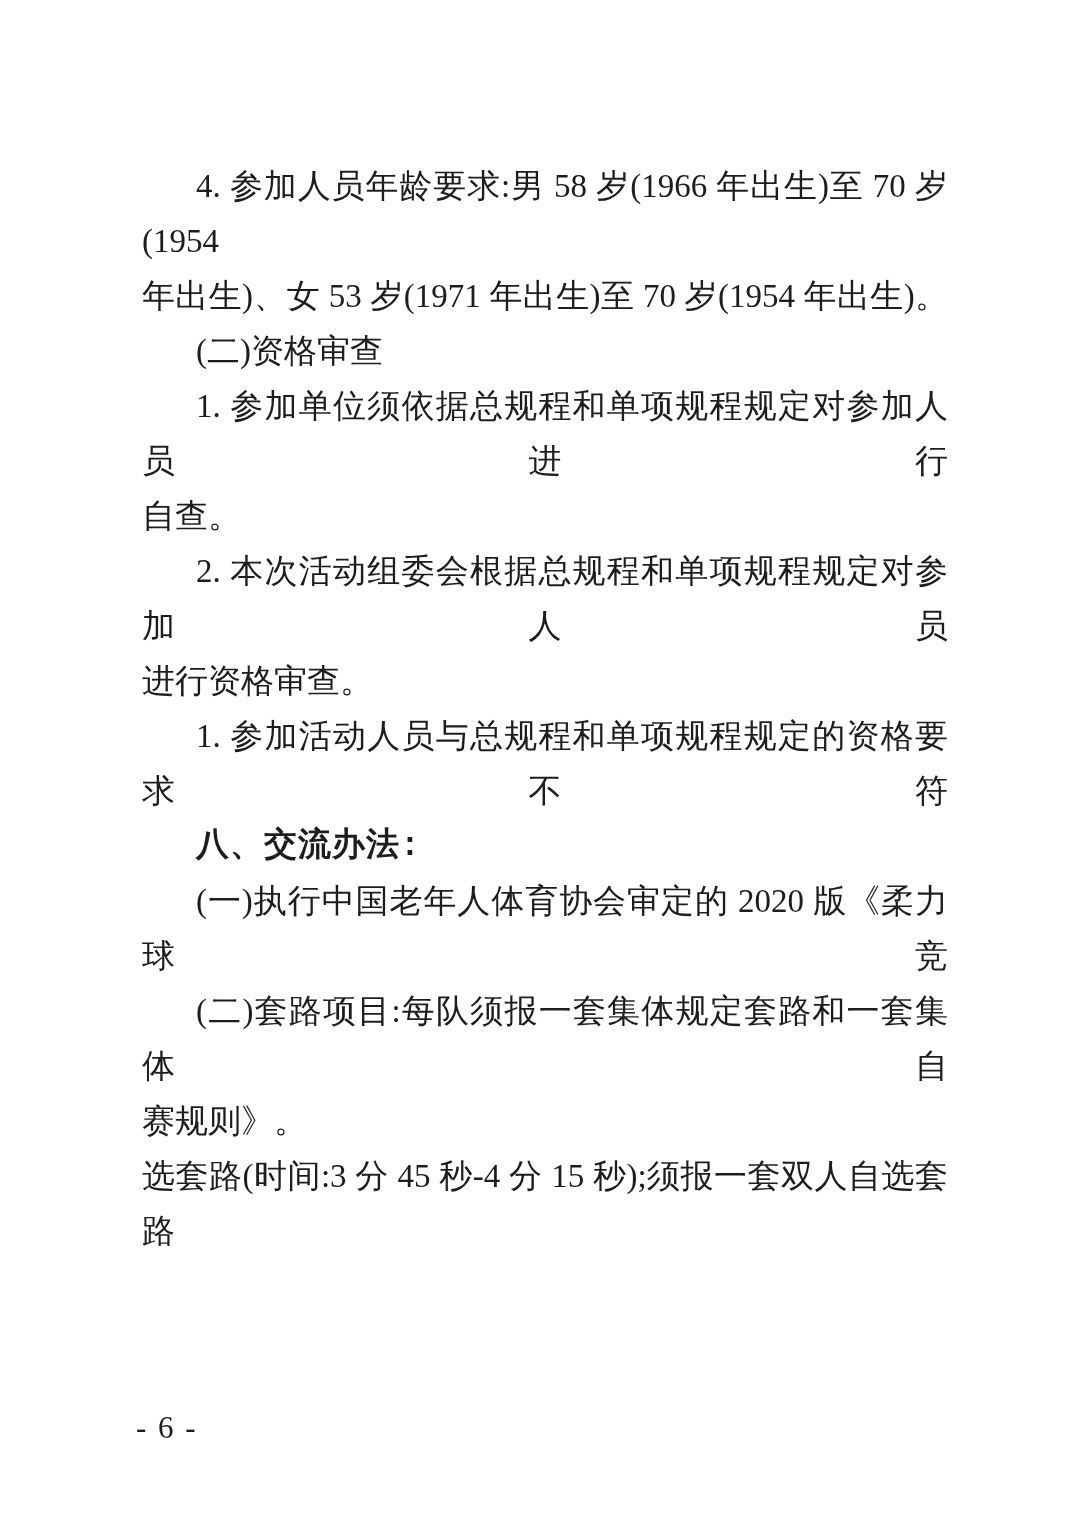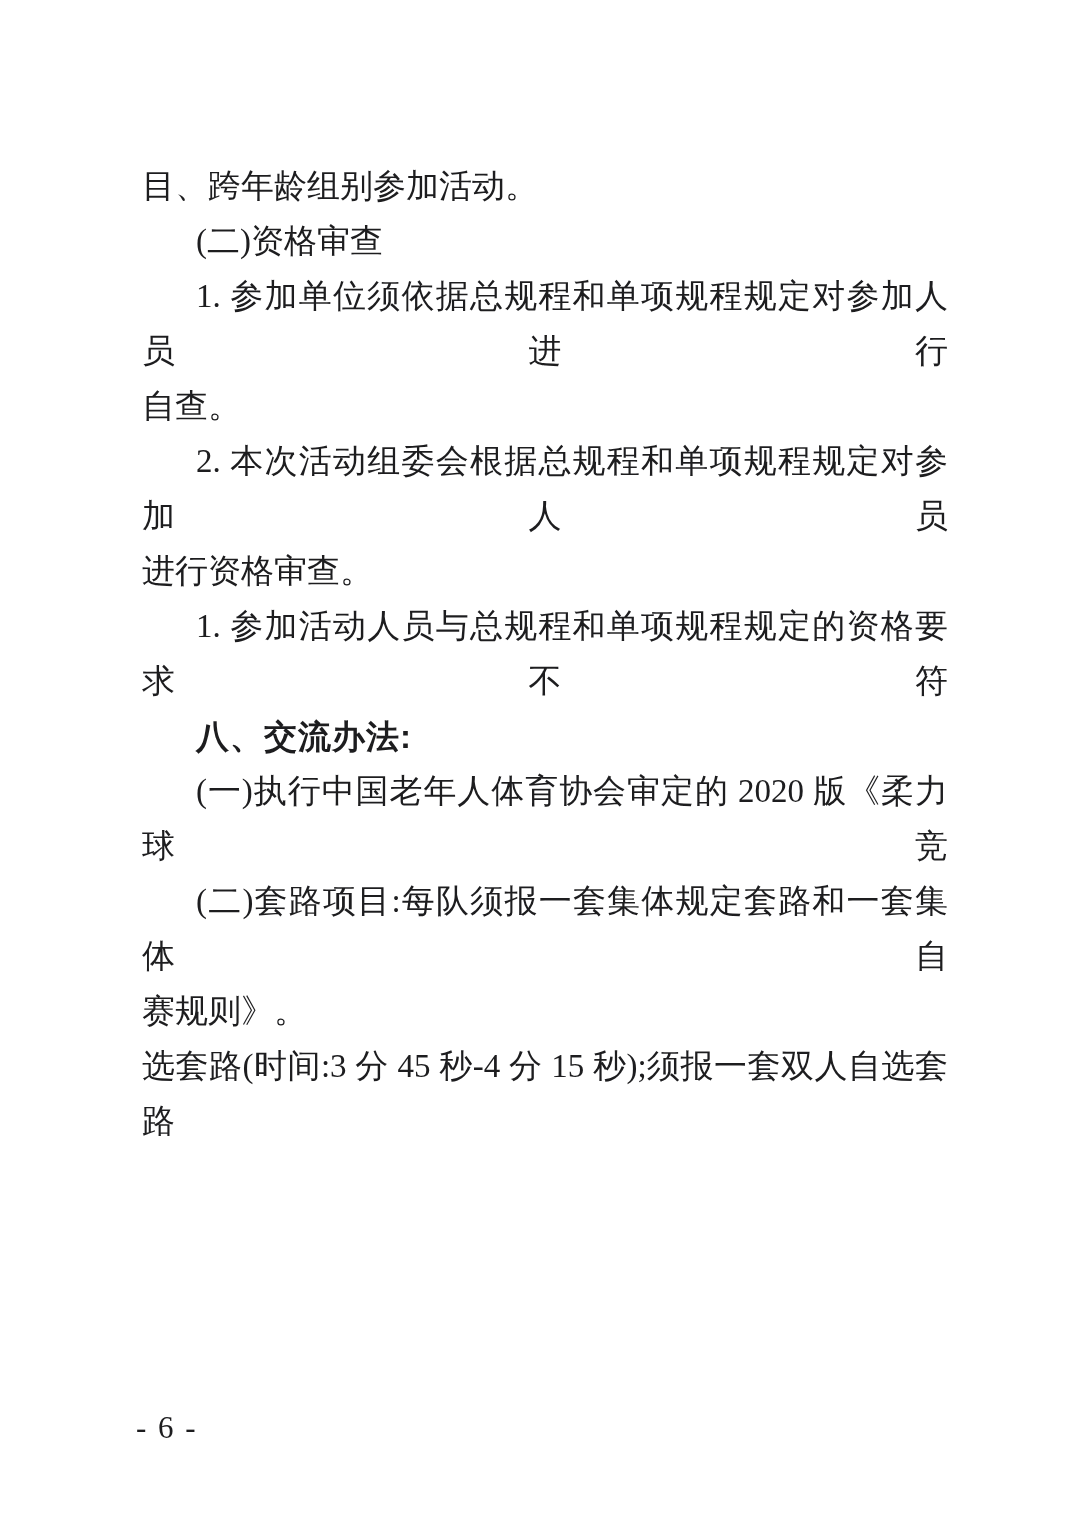--- a/index.html
+++ b/index.html
@@ -29,41 +29,42 @@
     text-align-last: left;
     white-space: normal;
   }
   .ln.jfull {
     text-align-last: justify;
   }
   .ln.indent {
     text-indent: 54px;
   }
   .ln.heading {
-    font-family: Liberation Sans, sans-serif;
+    font-family: Liberation Mono, monospace;
     font-weight: 700;
     letter-spacing: 1px;
   }
   .footer {
     position: absolute;
     left: 136px;
     top: 1408px;
     font-family: "Liberation Serif", "DejaVu Serif", serif;
     font-size: 31px;
     line-height: 40px;
     color: #1d1d1f;
     letter-spacing: 2px;
   }
 </style>
 </head>
 <body>
 
 <div class="page">
   <div class="doc">
-    <div class="ln">目、跨年龄组别参加活动。</div>
+    <div class="ln indent jfull">4. 参加人员年龄要求:男 58 岁(1966 年出生)至 70 岁(1954</div>
+    <div class="ln jfull">年出生)、女 53 岁(1971 年出生)至 70 岁(1954 年出生)。</div>
     <div class="ln indent">(二)资格审查</div>
     <div class="ln indent jfull">1. 参加单位须依据总规程和单项规程规定对参加人员进行</div>
     <div class="ln">自查。</div>
     <div class="ln indent jfull">2. 本次活动组委会根据总规程和单项规程规定对参加人员</div>
     <div class="ln">进行资格审查。</div>
     <div class="ln indent jfull">1. 参加活动人员与总规程和单项规程规定的资格要求不符</div>
     <div class="ln indent heading">八、交流办法:</div>
     <div class="ln indent jfull">(一)执行中国老年人体育协会审定的 2020 版《柔力球竞</div>
     <div class="ln indent jfull">(二)套路项目:每队须报一套集体规定套路和一套集体自</div>
     <div class="ln">赛规则》。</div>

